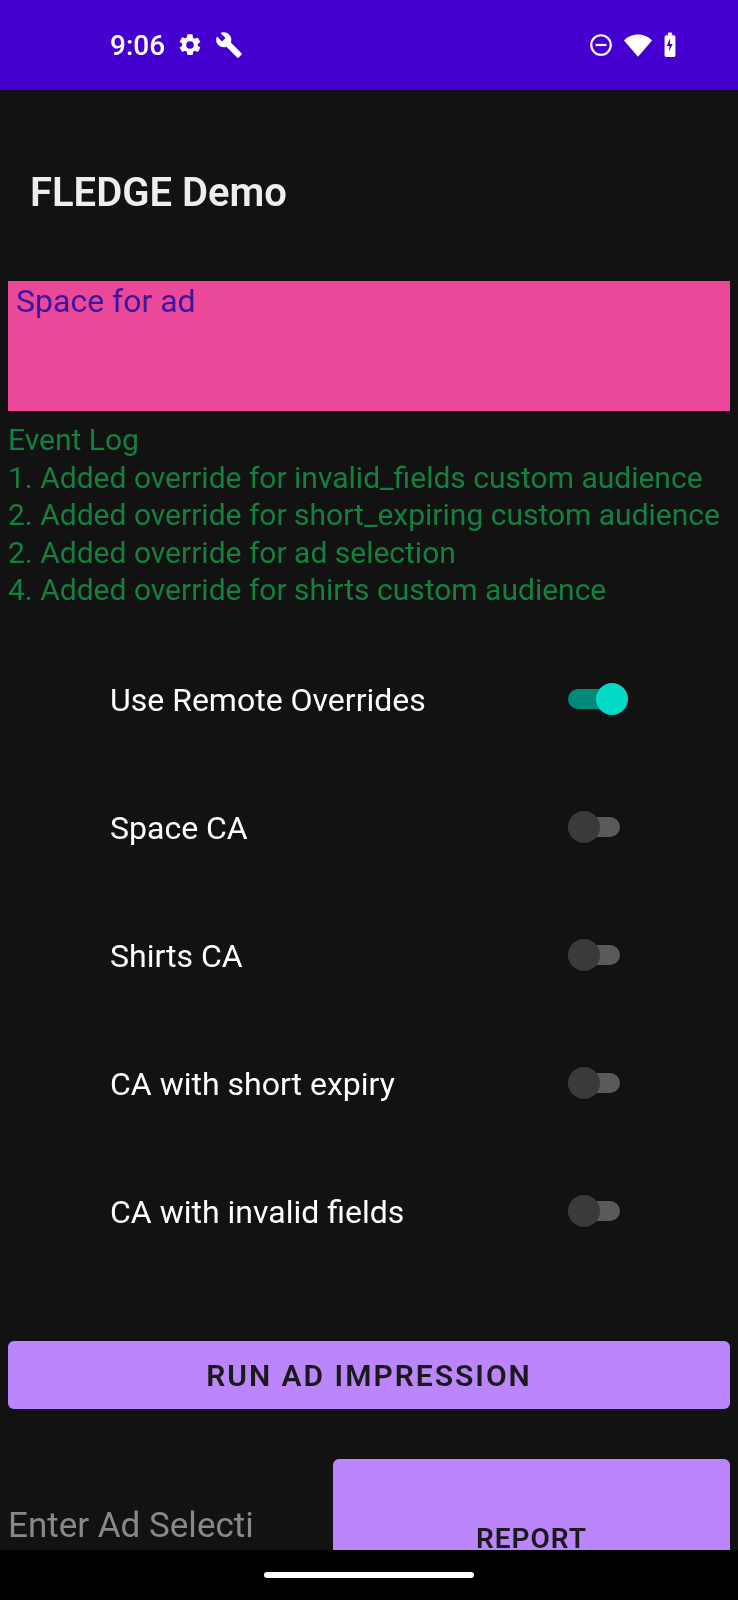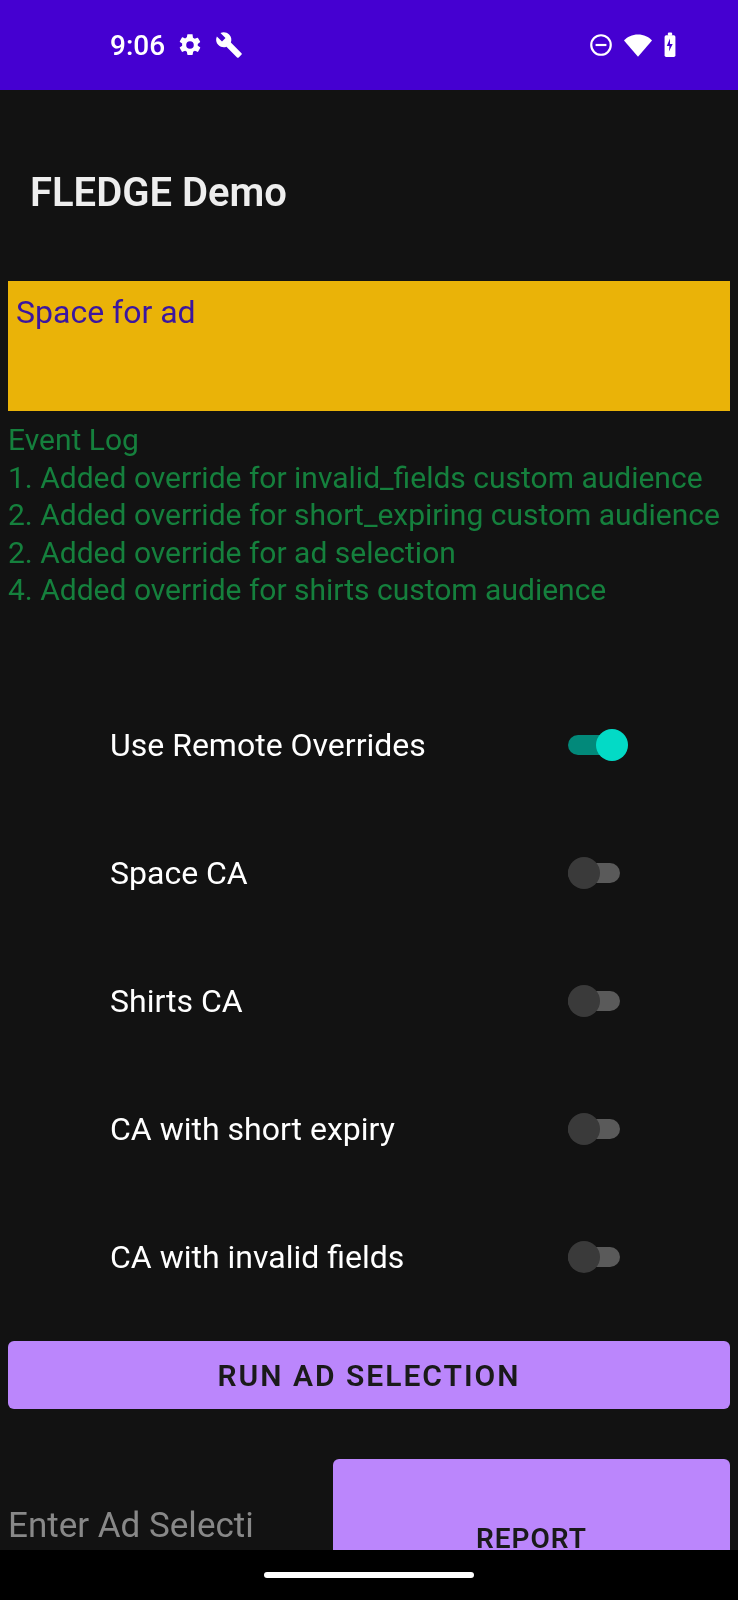--- a/index.html
+++ b/index.html
@@ -46,40 +46,39 @@
   }
   .app-title {
     padding: 35px 30px;
     font-size: 40px;
     font-weight: 600;
     color: #eeeeee;
     margin-top: 44px;
   }
   .ad-space {
     margin: 30px 8px 0 8px;
-    background: #eab308;
+    background: #ec4899;
     height: 130px;
-    padding: 12px 8px;
+    padding: 1px 8px;
     color: #3B16A0;
     font-size: 32px;
   }
   .event-log {
     padding: 10px 8px 0 8px;
     font-size: 30px;
     line-height: 1.25;
     color: #15803d;
     height: 240px;
     overflow: hidden;
   }
   .toggles {
     padding: 30px 110px 0 110px;
   }
   .toggle-row {
     display: flex;
-    align-items: center;
     justify-content: space-between;
     height: 128px;
   }
   .toggle-label {
     font-size: 32px;
     color: #ffffff;
   }
   .switch {
     position: relative;
     width: 60px;
@@ -263,21 +262,21 @@
   </div>
   <div class="toggle-row">
     <span class="toggle-label">CA with invalid fields</span>
     <div class="switch off">
       <div class="switch-track"></div>
         <div class="switch-thumb"></div>
     </div>
   </div>
 </div>
 
-<div class="run-button">RUN AD SELECTION</div>
+<div class="run-button">RUN AD IMPRESSION</div>
 
 <div class="bottom-row">
   <div class="ad-input">Enter Ad Selecti</div>
   <div class="report-button">
     <span>REPORT</span>
   </div>
 </div>
 
 <div class="nav-bar">
   <div class="nav-pill"></div>

